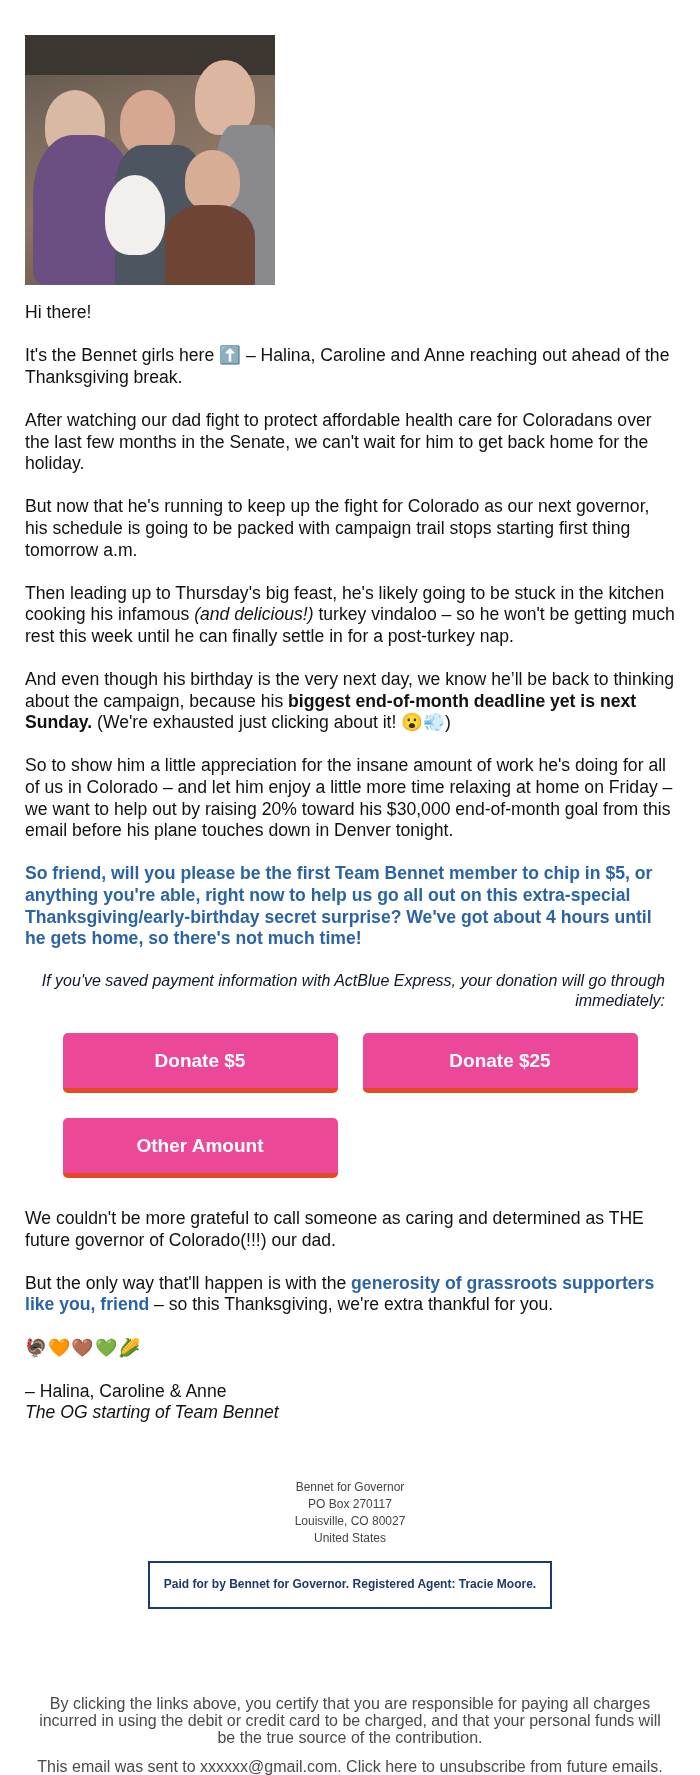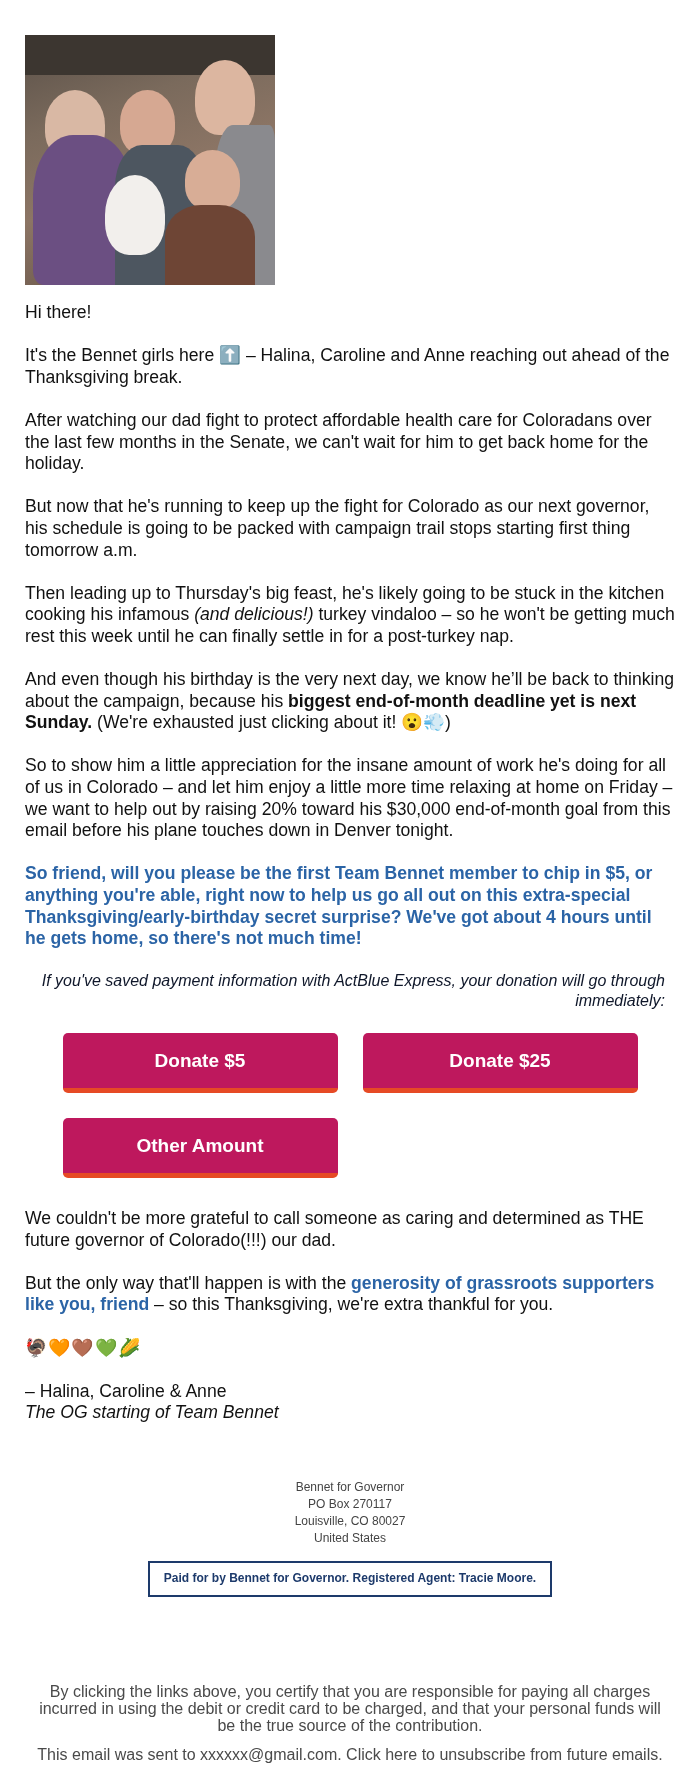--- a/index.html
+++ b/index.html
@@ -57,41 +57,41 @@
     column-gap: 25px;
     row-gap: 25px;
     justify-content: center;
     margin-bottom: 30px;
   }
   .donate-btn {
     display: flex;
     align-items: center;
     justify-content: center;
     height: 60px;
-    background: #be185d;
+    background: #ec4899;
     border-bottom: 5px solid #e64a25;
     border-radius: 5px;
     color: #fff;
     font-weight: bold;
     font-size: 19px;
     cursor: pointer;
     text-decoration: none;
   }
   .emojis { font-size: 18px; letter-spacing: 1px; margin-bottom: 21.6px; }
   .footer {
     margin-top: 55px;
     text-align: center;
     font-size: 12px;
     line-height: 17px;
     color: #444;
   }
   .paid-box {
     margin: 14px auto 0 auto;
     width: 404px;
-    height: 36px;
+    height: 48px;
     border: 2px solid #1d3a6b;
     display: flex;
     align-items: center;
     justify-content: center;
     font-weight: bold;
     font-size: 12px;
     color: #1d3a6b;
   }
   .legal {
     margin-top: 86px;

